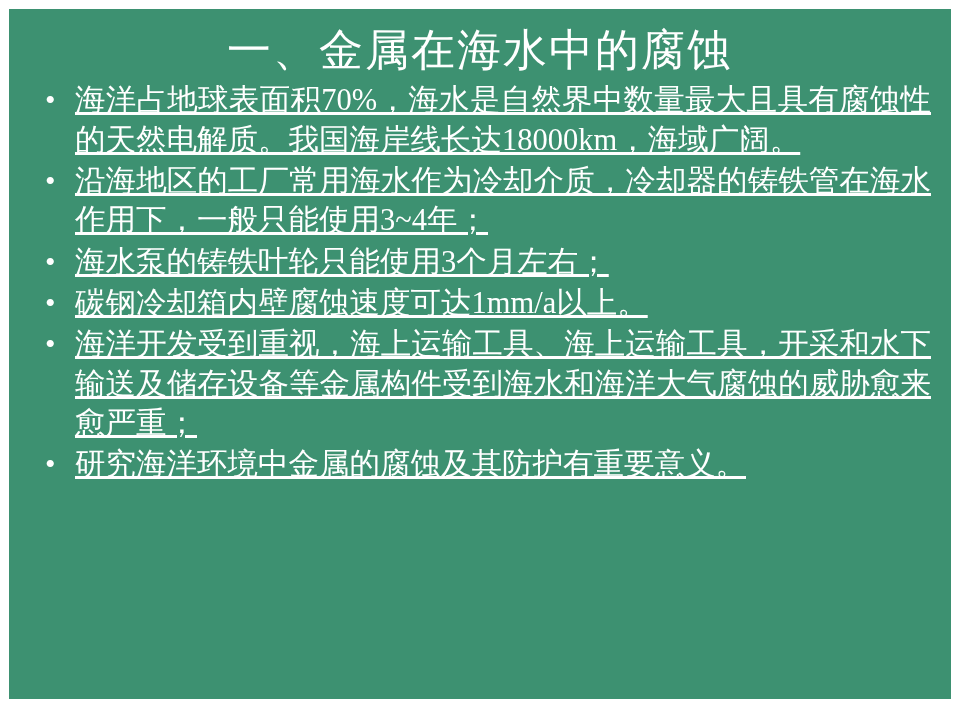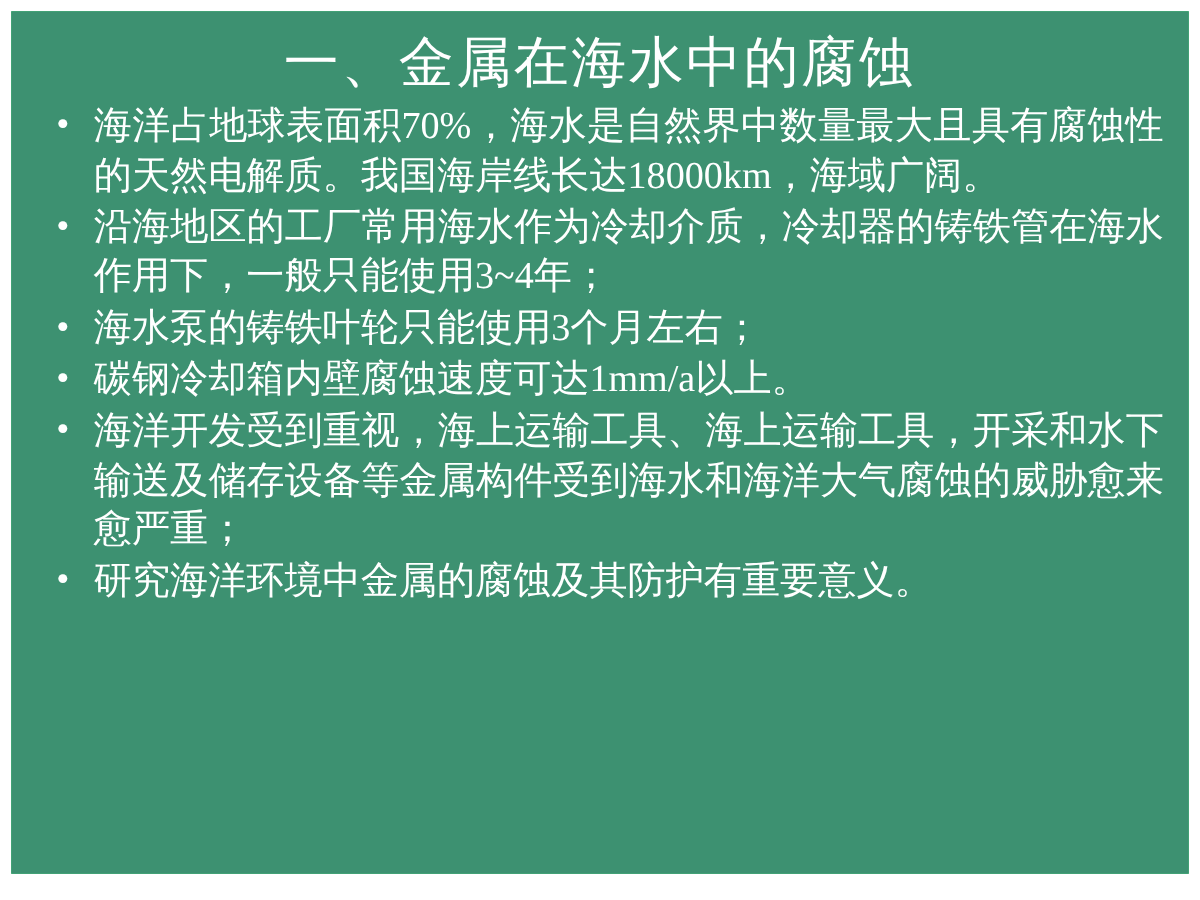--- a/index.html
+++ b/index.html
@@ -11,21 +11,21 @@
     height: 720px;
     background: #ffffff;
     font-family: "Liberation Serif", "DejaVu Serif", serif;
     overflow: hidden;
   }
   .slide {
     position: relative;
     width: 960px;
     height: 708px;
     box-sizing: border-box;
-    background: #22c55e;
+    background: #000000;
     border-left: 9px solid #ffffff;
     border-right: 9px solid #ffffff;
     border-top: 9px solid #ffffff;
     border-bottom: 9px solid #ffffff;
   }
   .slide-inner {
     position: absolute;
     left: 0;
     top: 0;
     right: 0;
@@ -63,20 +63,21 @@
   .bullet-item .dot {
     position: absolute;
     left: 12px;
     top: 0;
     font-size: 30px;
     line-height: 1.29;
     color: #ffffff;
   }
   .bullet-item .txt {
     display: block;
+    text-decoration: underline;
   }
 </style>
 </head>
 <body>
 
 <div class="slide">
   <div class="slide-inner">
     <h1 class="title">一、金属在海水中的腐蚀</h1>
     <ul class="body-list">
       <li class="bullet-item">

